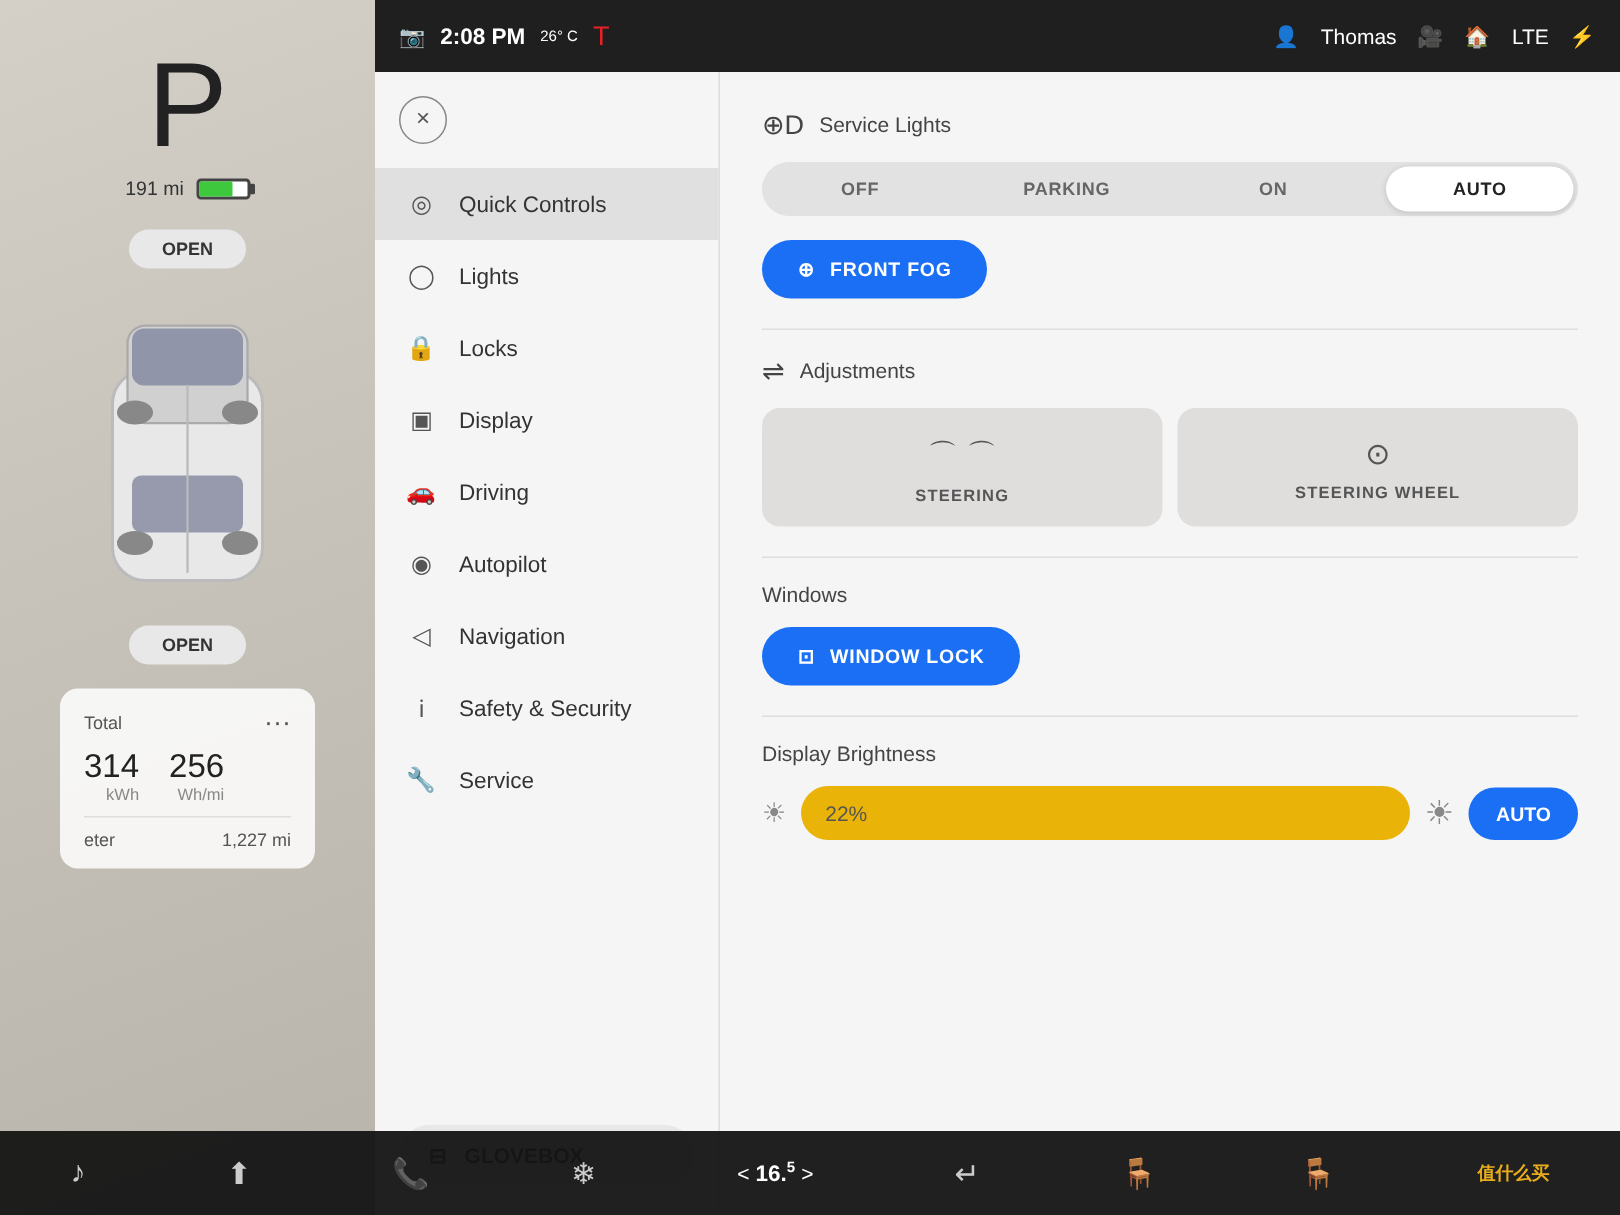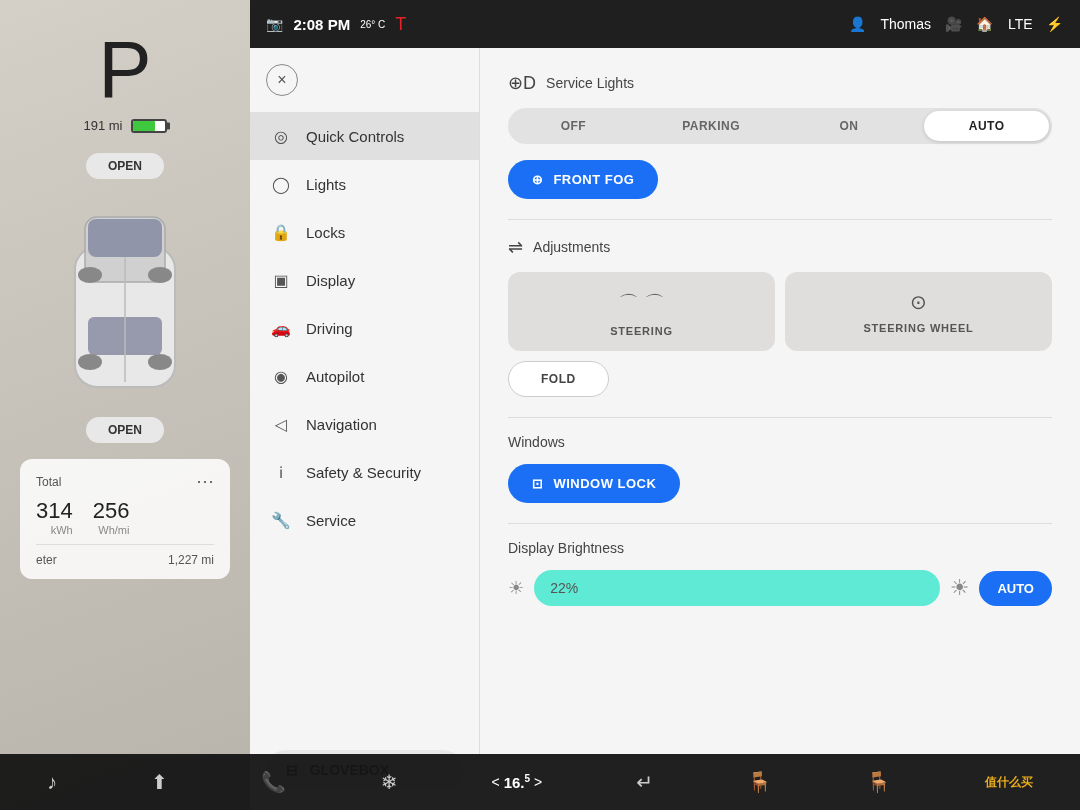--- a/index.html
+++ b/index.html
@@ -106,21 +106,21 @@
       font-size: 12px;
       font-weight: 600;
       color: #333;
       cursor: pointer;
       margin-top: 10px;
     }
     .stats-card {
       background: rgba(255,255,255,0.85);
       border-radius: 12px;
       padding: 12px 16px;
-      width: 210px;
+      width: 170px;
       margin-top: 16px;
     }
     .stats-card .row1 {
       display: flex;
       justify-content: space-between;
       align-items: center;
       margin-bottom: 6px;
       font-size: 12px;
       color: #555;
     }
@@ -310,21 +310,21 @@
     
     .brightness-section {}
     .brightness-row {
       display: flex;
       align-items: center;
       gap: 10px;
     }
     .brightness-slider-track {
       flex: 1;
       height: 36px;
-      background: #5eead4;
+      background: #eab308;
       border-radius: 18px;
       position: relative;
       display: flex;
       align-items: center;
       padding: 0 16px;
       text-align: right;
     }
     .brightness-value {
       font-size: 14px;
       color: #555;
@@ -548,21 +548,20 @@
         </div>
         <span class="label">STEERING</span>
       </div>
       <div class="adj-card">
         <div class="icons">
           <span>⊙</span>
         </div>
         <span class="label">STEERING WHEEL</span>
       </div>
     </div>
-    <button class="fold-btn">FOLD</button>
   </div>
 
   <div class="section-divider"></div>
 
   <div class="windows-section">
     <div class="section-title">
       <span>Windows</span>
     </div>
     <button class="window-lock-btn">
       <span>⊡</span>

